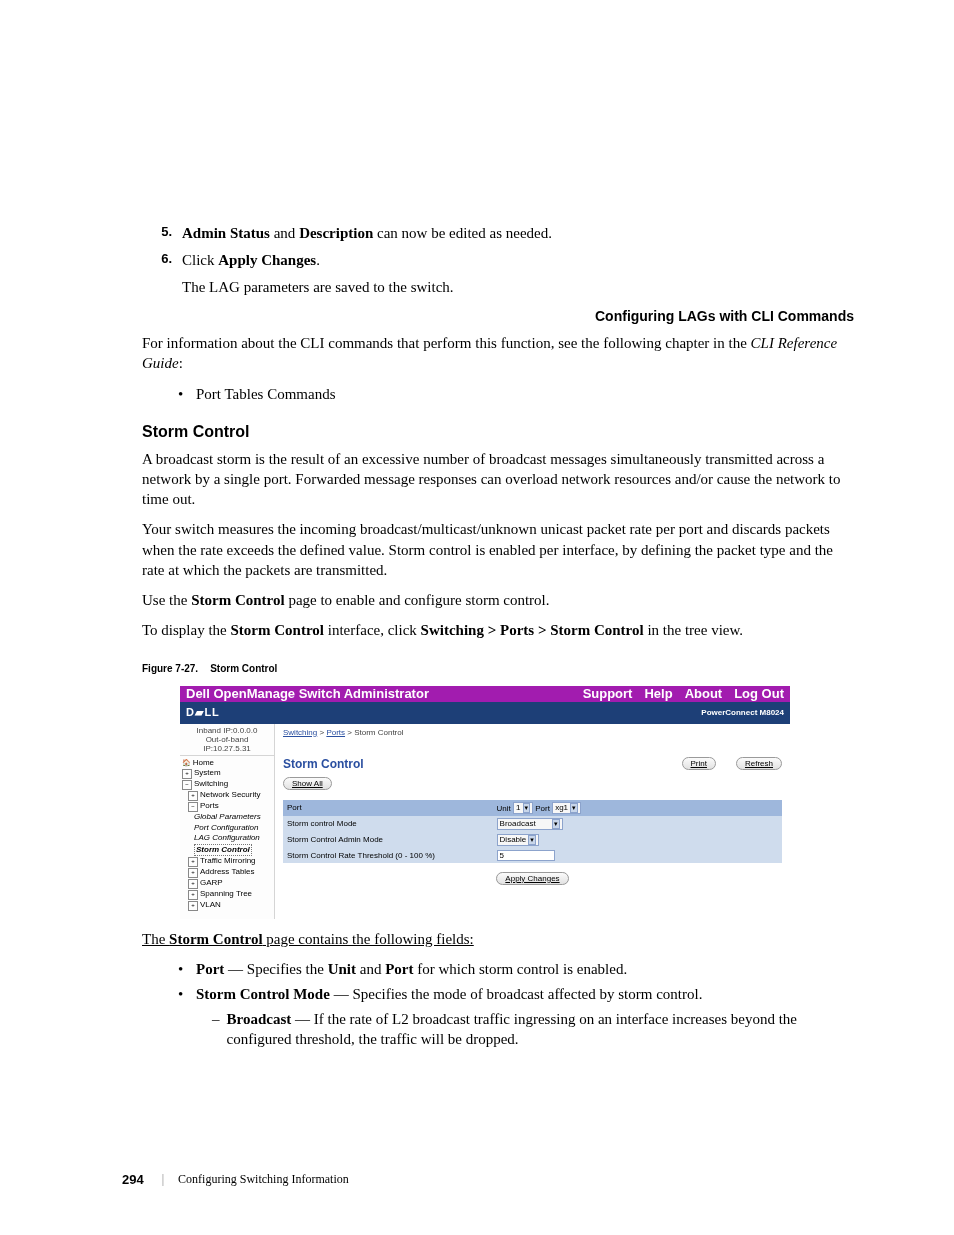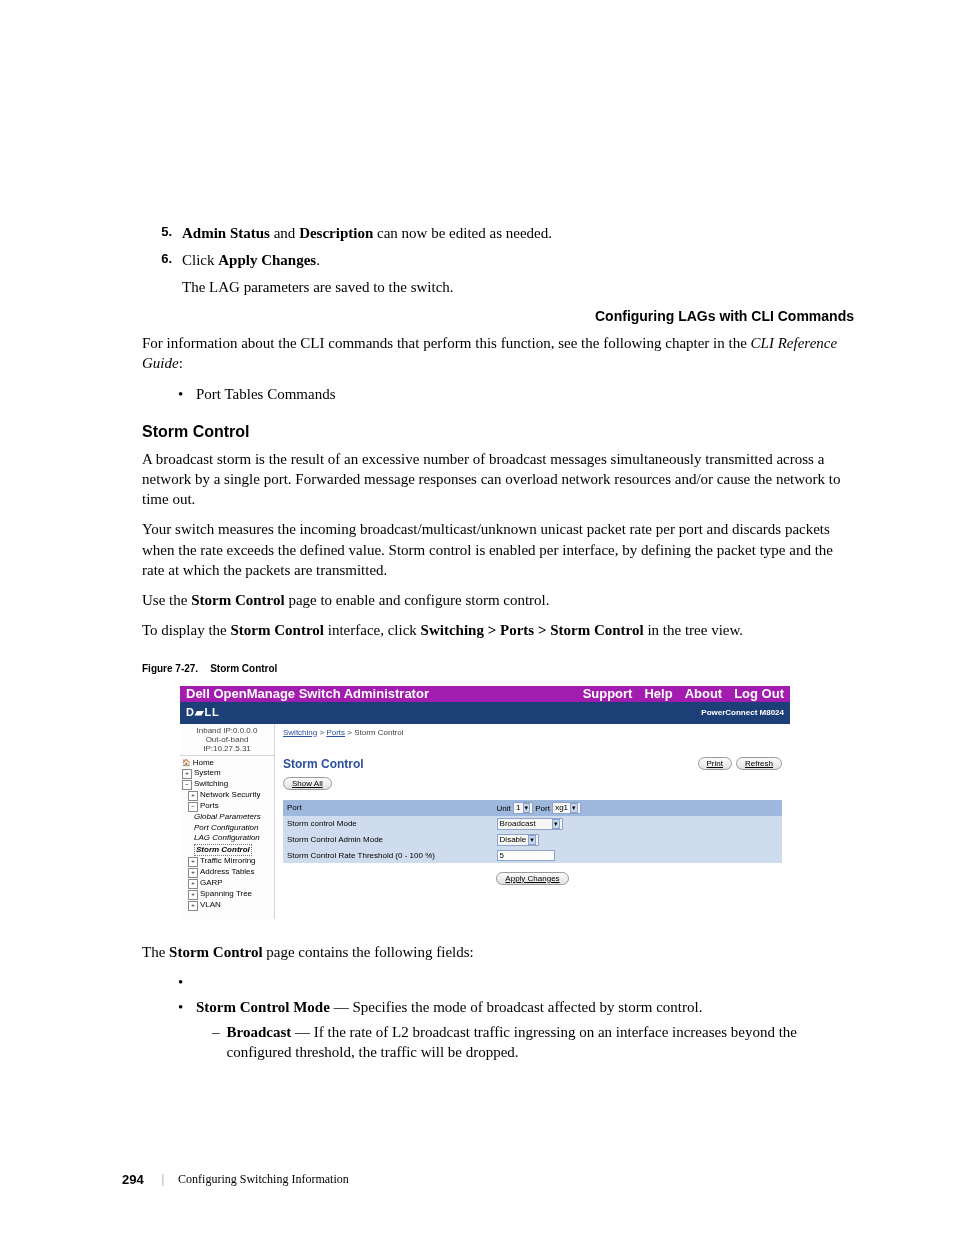--- a/index.html
+++ b/index.html
@@ -146,21 +146,21 @@
 
   .ss-main { flex: 1; padding: 4px 8px 8px 8px; position: relative; }
   .ss-crumb { font-size: 8px; margin-bottom: 20px; color: #444; }
   .ss-crumb a { color: #2a4fa0; text-decoration: underline; }
   .ss-title-row { display: flex; align-items: center; }
   .ss-title {
     color: #2a4fa0;
     font-weight: bold;
     font-size: 12px;
   }
-  .ss-btns { margin-left: auto; display: flex; gap: 4px; }
+  .ss-btns { margin-left: auto; display: flex; gap: 20px; }
   .ss-btn {
     background: linear-gradient(#fbfbfb,#e2e2e2);
     border: 1px solid #9a9a9a;
     border-radius: 8px;
     font-size: 8px;
     padding: 1px 8px;
     text-decoration: underline;
     color: #000;
   }
   .ss-showall { display: flex; justify-content: flex-start; margin-top: 6px; margin-bottom: 10px; }
@@ -343,26 +343,29 @@
         </tbody>
           </table>
 
         <div class="ss-apply">
           <span class="ss-btn">Apply Changes</span>
         </div>
       </div>
     </div>
   </div>
 
-  <div class="para" style="margin-top:23px;">
+  <div class="para" style="margin-top:10px;text-decoration:underline;">
     <span>The </span><span class="bold">Storm Control</span><span> page contains the following fields:</span>
   </div>
 
   <div class="bullet-row">
     <div class="bullet-dot">•</div>
+    <div>
+      <span class="bold">Port</span><span> — Specifies the </span><span class="bold">Unit</span><span> and </span><span class="bold">Port</span><span> for which storm control is enabled.</span>
+    </div>
   </div>
 
   <div class="bullet-row">
     <div class="bullet-dot">•</div>
     <div>
       <span class="bold">Storm Control Mode</span><span> — Specifies the mode of broadcast affected by storm control.</span>
     </div>
   </div>
 
   <div class="dash-row">

